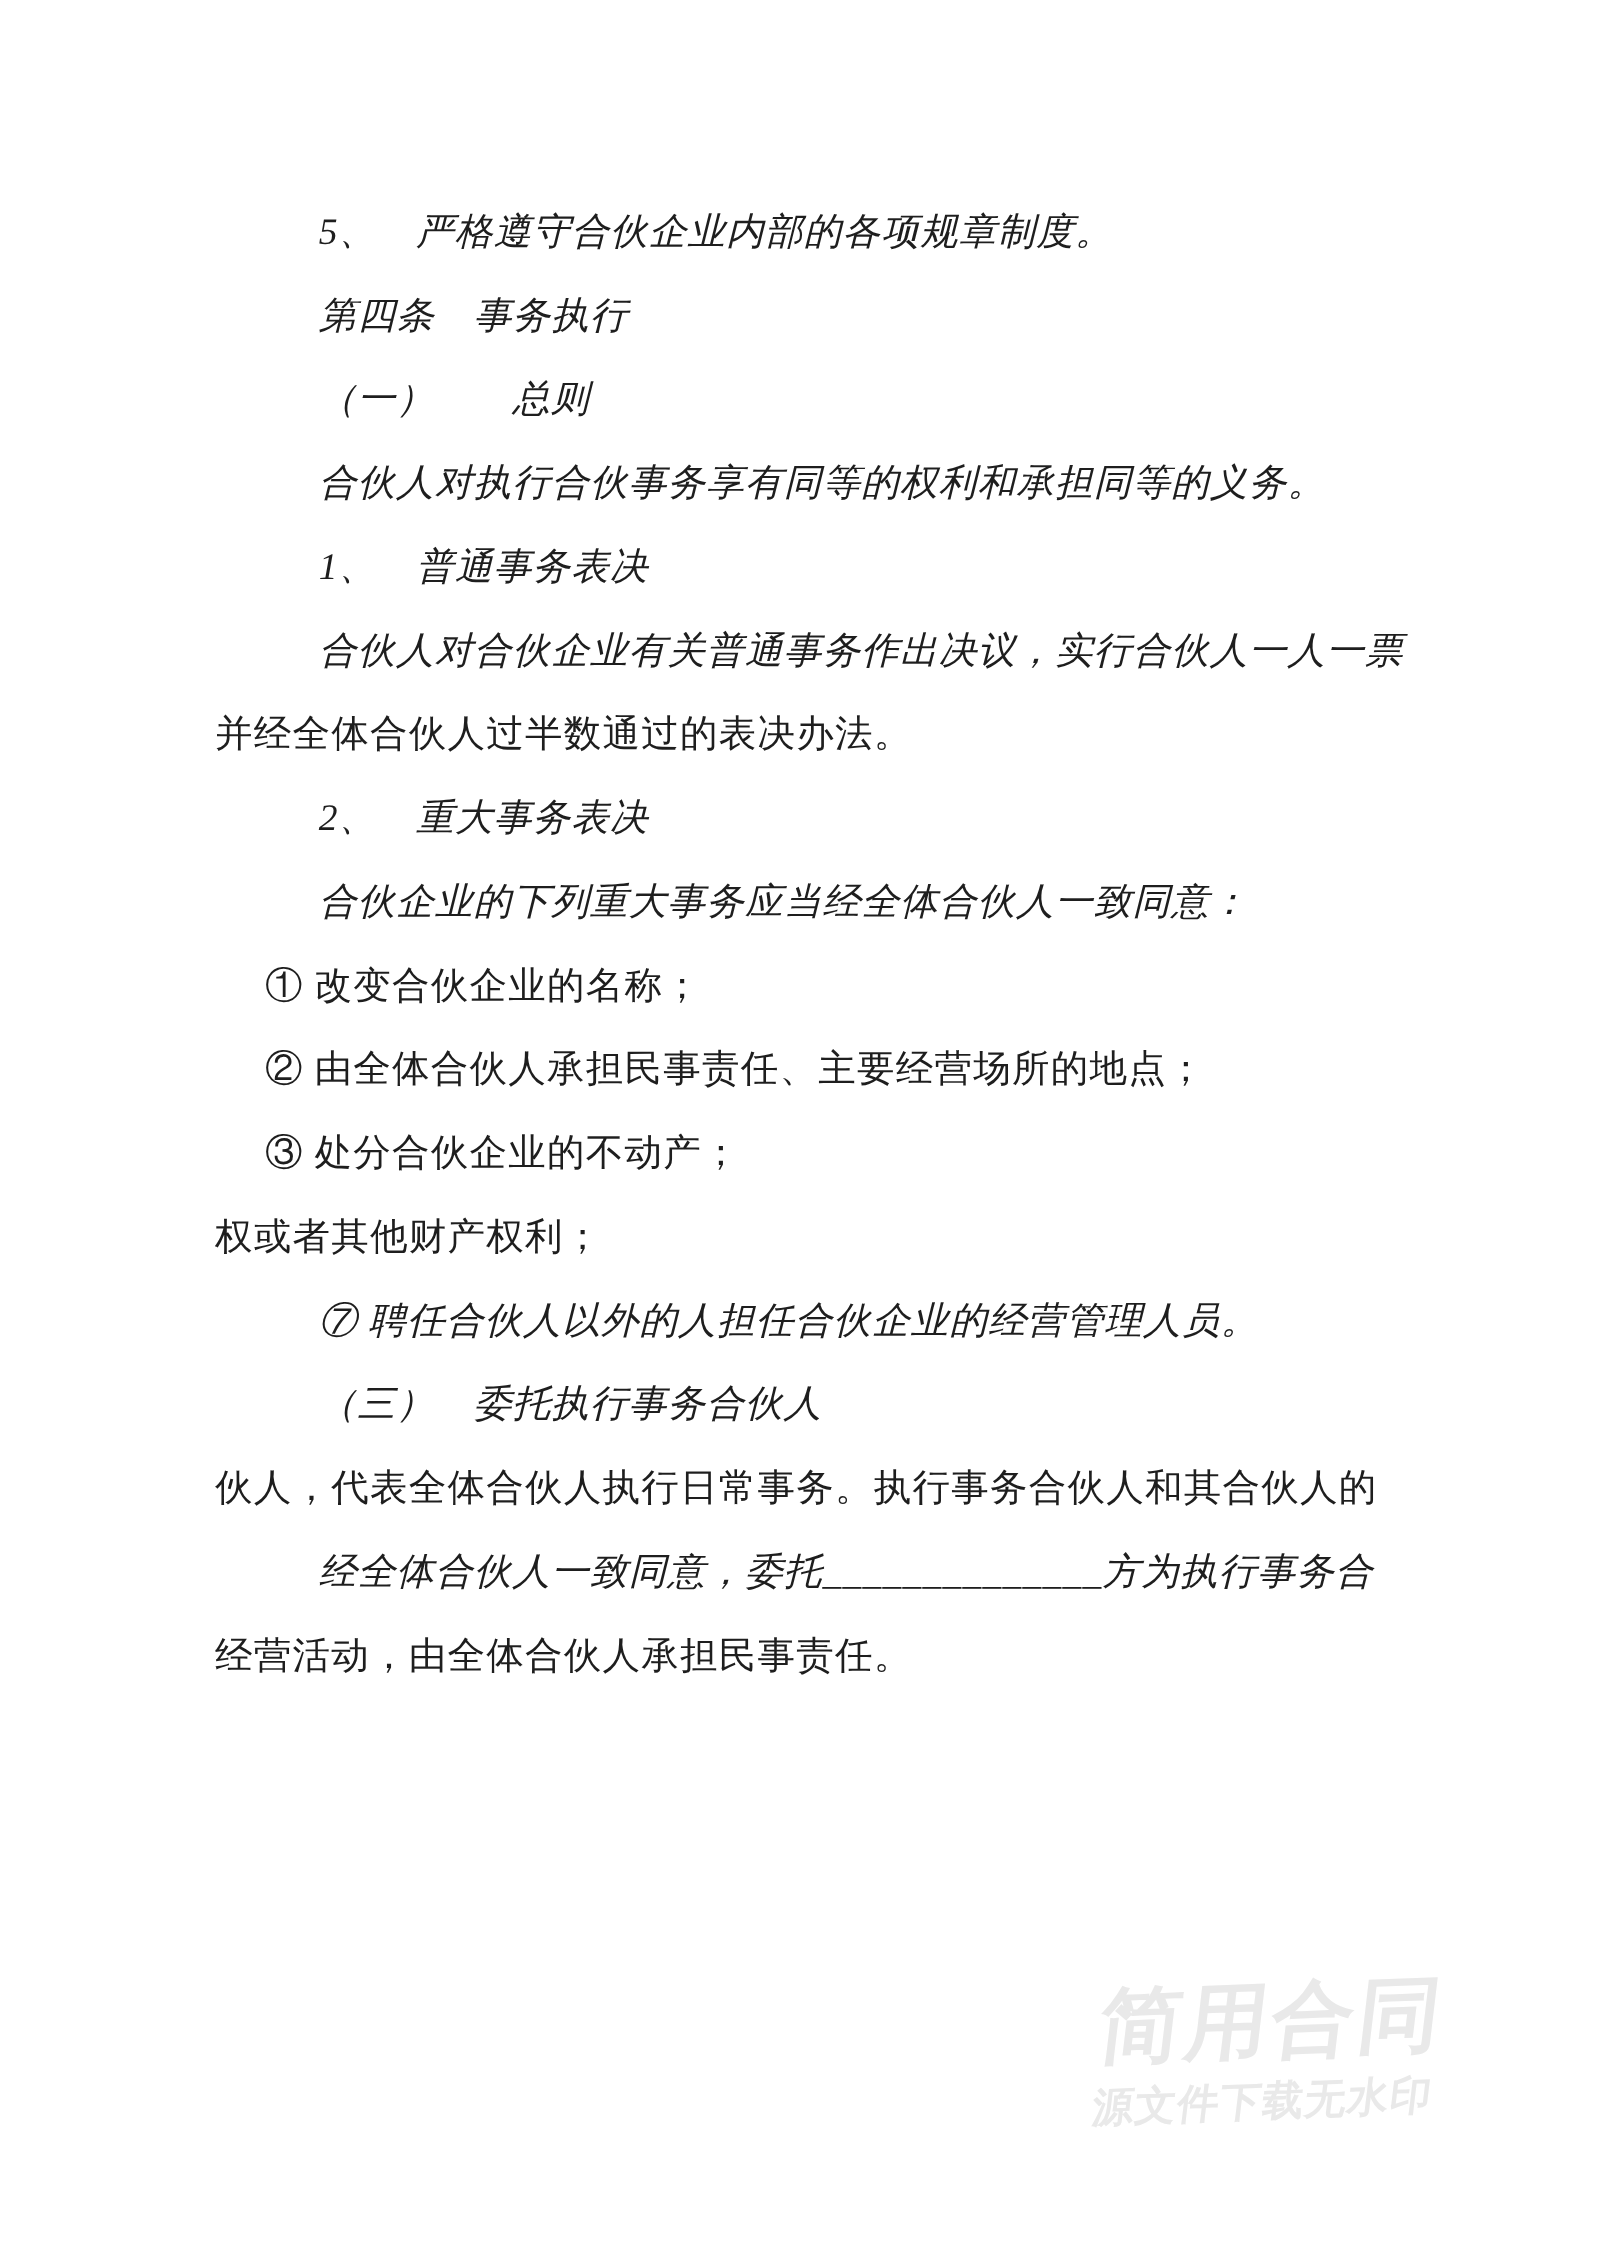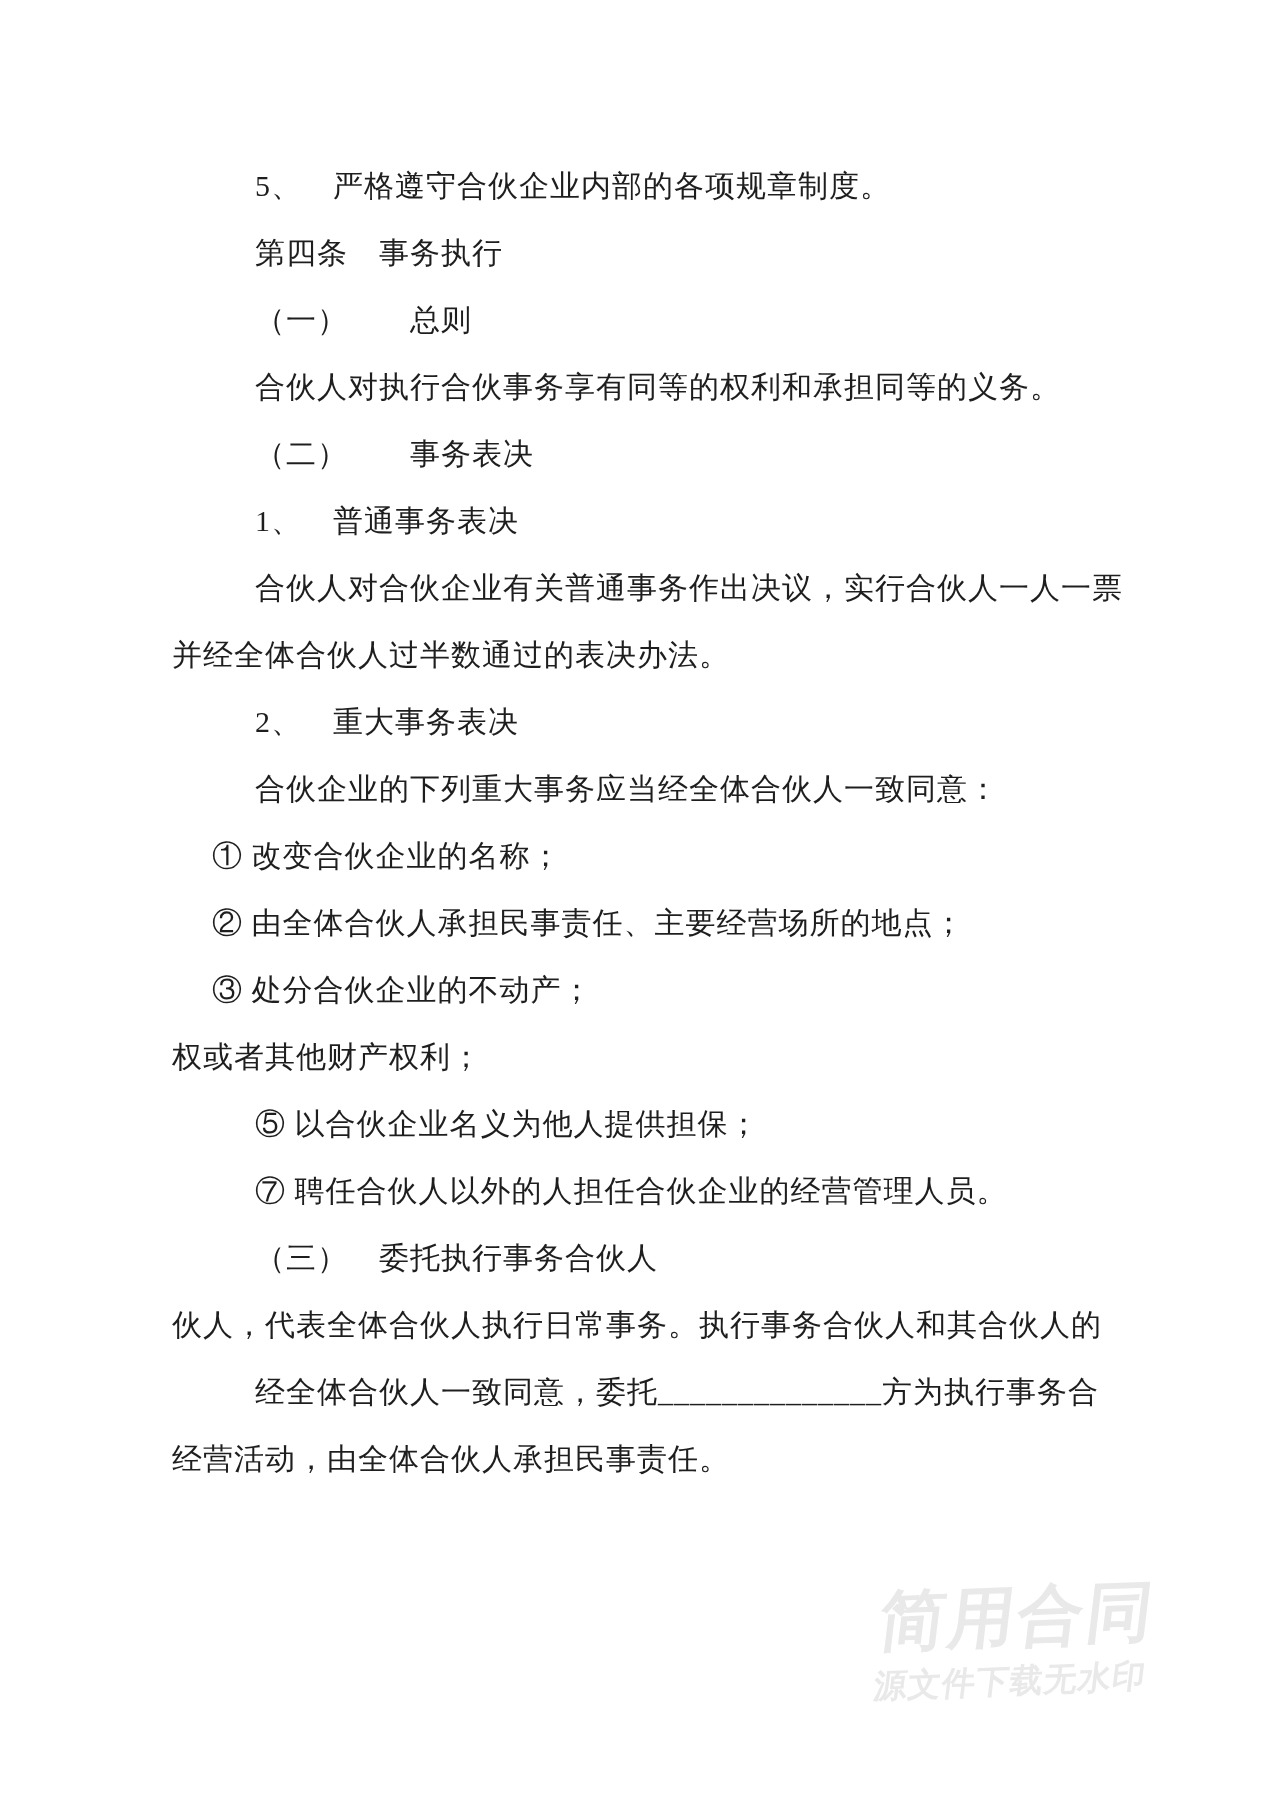--- a/index.html
+++ b/index.html
@@ -22,21 +22,21 @@
     width: 940px;
   }
   .line {
     font-size: 30px;
     line-height: 67px;
     height: 67px;
     letter-spacing: 1px;
     color: #1e1e1e;
     white-space: pre;
   }
-  .line.indent { padding-left: 83px; }
+  .line.indent { padding-left: 83px; font-style: italic; }
   .line.item   { padding-left: 40px; }
   .watermark {
     position: absolute;
     left: 868px;
     top: 1582px;
     width: 294px;
     text-align: center;
     color: #e9e9e9;
     transform: rotate(-2.2deg) skewX(-9deg);
     transform-origin: center center;
@@ -60,31 +60,29 @@
 </style>
 </head>
 <body>
 
 <div class="page" style="background: rgb(255, 255, 255);">
   <div class="content" style="color: rgb(30, 30, 30);">
       <div class="line indent">5、　严格遵守合伙企业内部的各项规章制度。</div>
       <div class="line indent">第四条　事务执行</div>
       <div class="line indent">（一）　　总则</div>
       <div class="line indent">合伙人对执行合伙事务享有同等的权利和承担同等的义务。</div>
-      <div class="line indent">（二）　　事务表决</div>
       <div class="line indent">1、　普通事务表决</div>
       <div class="line indent">合伙人对合伙企业有关普通事务作出决议，实行合伙人一人一票</div>
       <div class="line margin">并经全体合伙人过半数通过的表决办法。</div>
       <div class="line indent">2、　重大事务表决</div>
       <div class="line indent">合伙企业的下列重大事务应当经全体合伙人一致同意：</div>
       <div class="line item">① 改变合伙企业的名称；</div>
       <div class="line item">② 由全体合伙人承担民事责任、主要经营场所的地点；</div>
       <div class="line item">③ 处分合伙企业的不动产；</div>
       <div class="line margin">权或者其他财产权利；</div>
-      <div class="line indent">⑤ 以合伙企业名义为他人提供担保；</div>
       <div class="line indent">⑦ 聘任合伙人以外的人担任合伙企业的经营管理人员。</div>
       <div class="line indent">（三）　委托执行事务合伙人</div>
       <div class="line margin">伙人，代表全体合伙人执行日常事务。执行事务合伙人和其合伙人的</div>
       <div class="line indent">经全体合伙人一致同意，委托______________方为执行事务合</div>
       <div class="line margin">经营活动，由全体合伙人承担民事责任。</div>
     </div>
 
   <div class="watermark" style="color: rgb(233, 233, 233);">
     <div class="wm-title">简用合同</div>
     <div class="wm-subtitle">源文件下载无水印</div>

